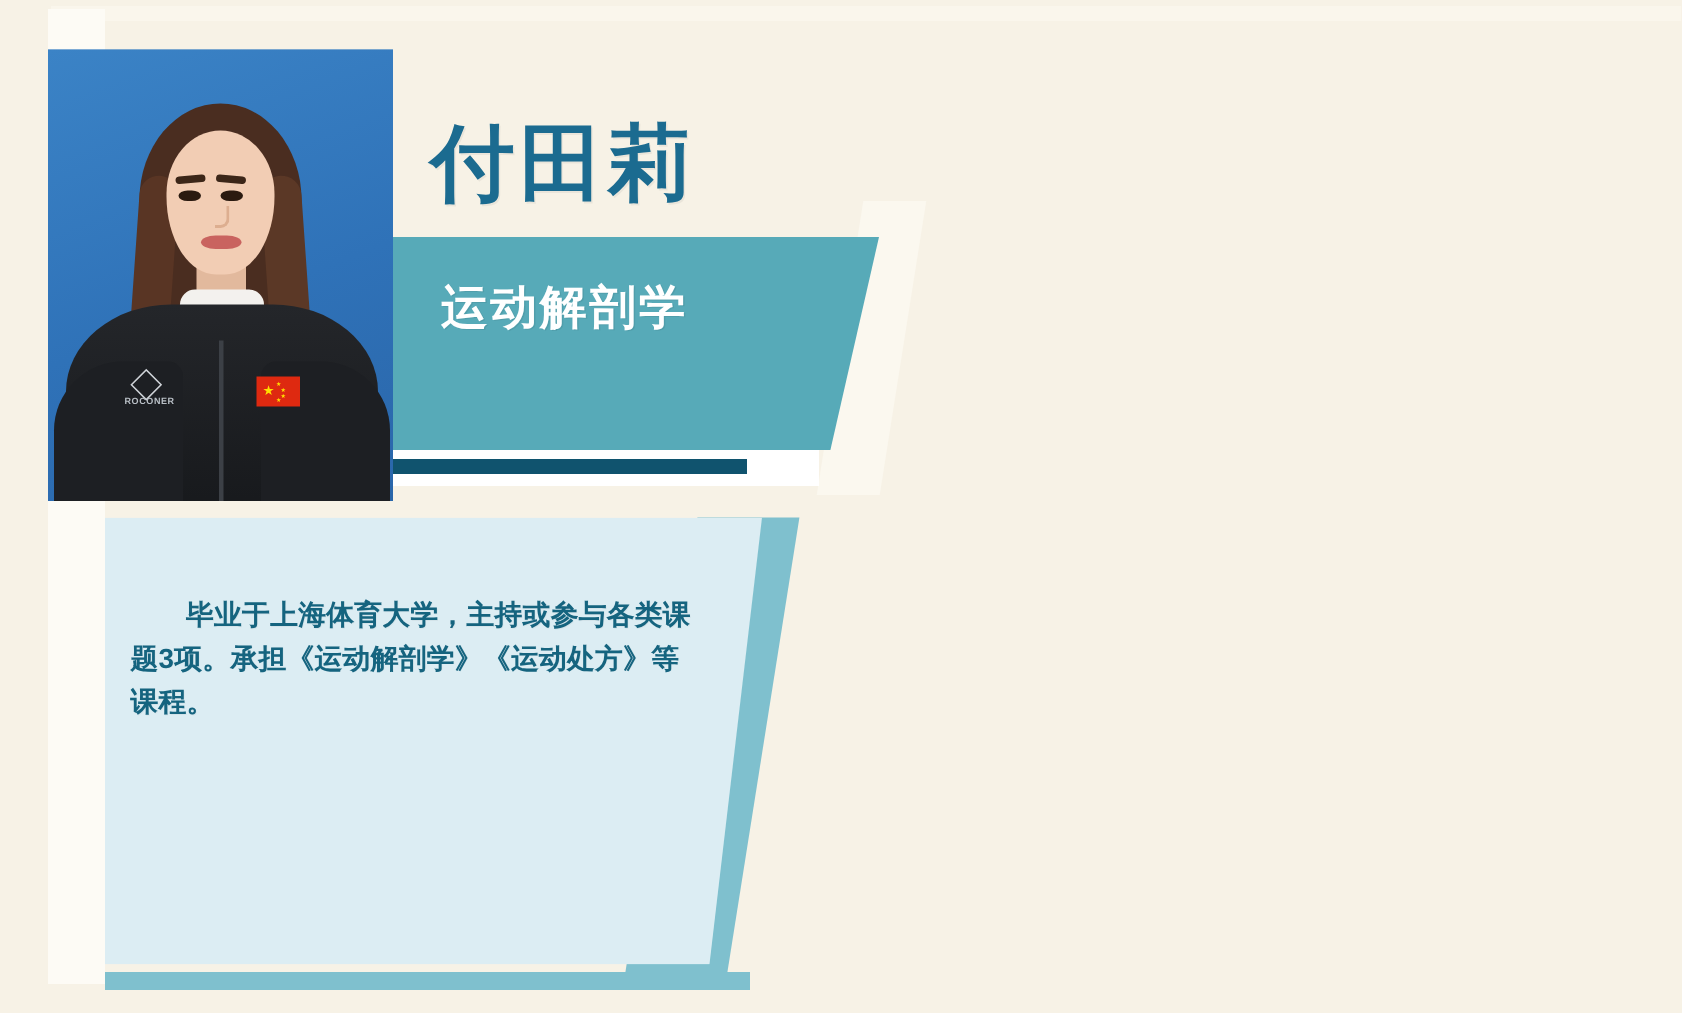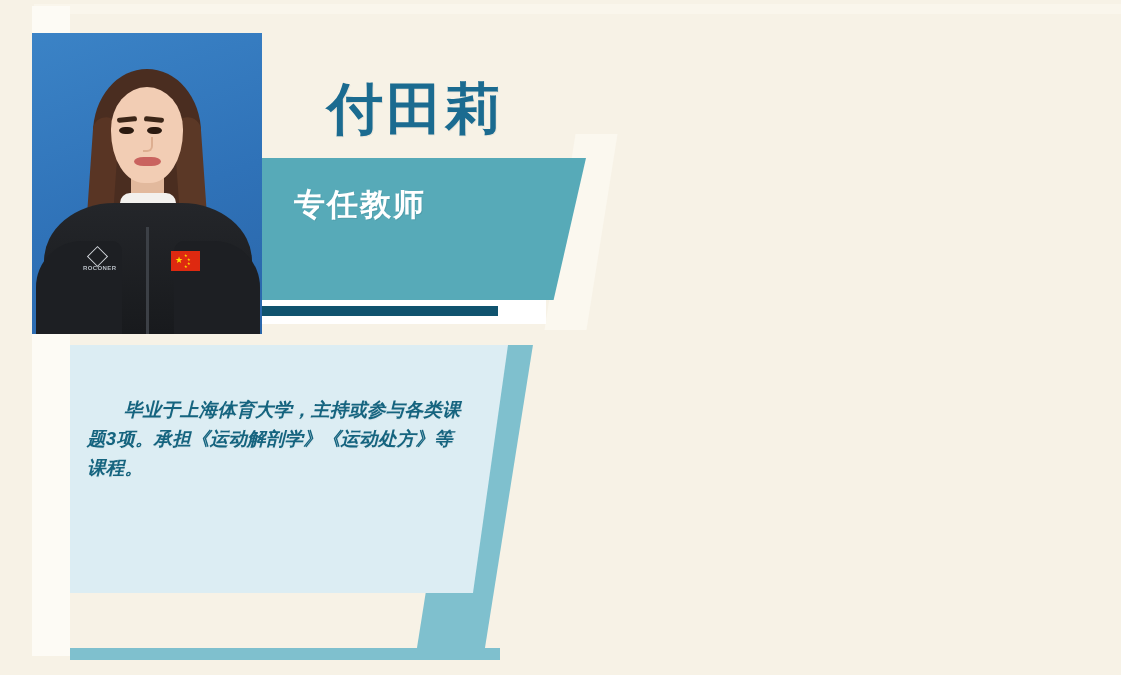--- a/index.html
+++ b/index.html
@@ -81,21 +81,20 @@
   .name {
     position: absolute;
     left: 287px; top: 78px;
     color: #1b6b90;
     font-size: 56px;
     font-weight: bold;
     letter-spacing: 3px;
     line-height: 62px;
     white-space: nowrap;
     text-shadow: 1px 1px 0 rgba(0,0,0,0.05);
-    margin-left: 40px;
   }
 
   
   .photo {
     position: absolute;
     left: 32px; top: 33px;
     width: 230px; height: 301px;
     overflow: hidden;
     background: #2f78bf;
   }
@@ -257,26 +256,25 @@
   }
   .info-shadow-bottom {
     position: absolute;
     left: 70px; top: 648px;
     width: 430px; height: 12px;
     background: #7fc0ce;
   }
   .info-card {
     position: absolute;
     left: 70px; top: 345px;
-    width: 438px; height: 248px;
+    width: 438px; height: 298px;
     background: #dcedf3;
     clip-path: polygon(0 0, 100% 0, 92% 100%, 0 100%);
     box-sizing: border-box;
     padding: 50px 42px 0 17px;
-    font-style: italic;
   }
   .info-text {
     color: #15647f;
     font-size: 18.5px;
     font-weight: bold;
     line-height: 29px;
     text-indent: 37px;
     letter-spacing: 0.2px;
     text-shadow: 0.5px 0.5px 0 rgba(0,0,0,0.04);
   }
@@ -284,21 +282,21 @@
 </head>
 <body>
 
 <div id="slide">
 
   <div class="top-band"></div>
   <div class="left-strip"></div>
   <div class="deco-slab"></div>
 
   <div class="role-banner">
-    <div class="role-line">专任教师</div>
+    <div class="role-line">运动解剖学</div>
   </div>
   <div class="banner-underline-bg"></div>
   <div class="banner-underline"></div>
 
   <div class="name">付田莉</div>
 
   <div class="photo">
     <div class="photo-bg"></div>
     <div class="hair"></div>
     <div class="hair-side-l"></div>

